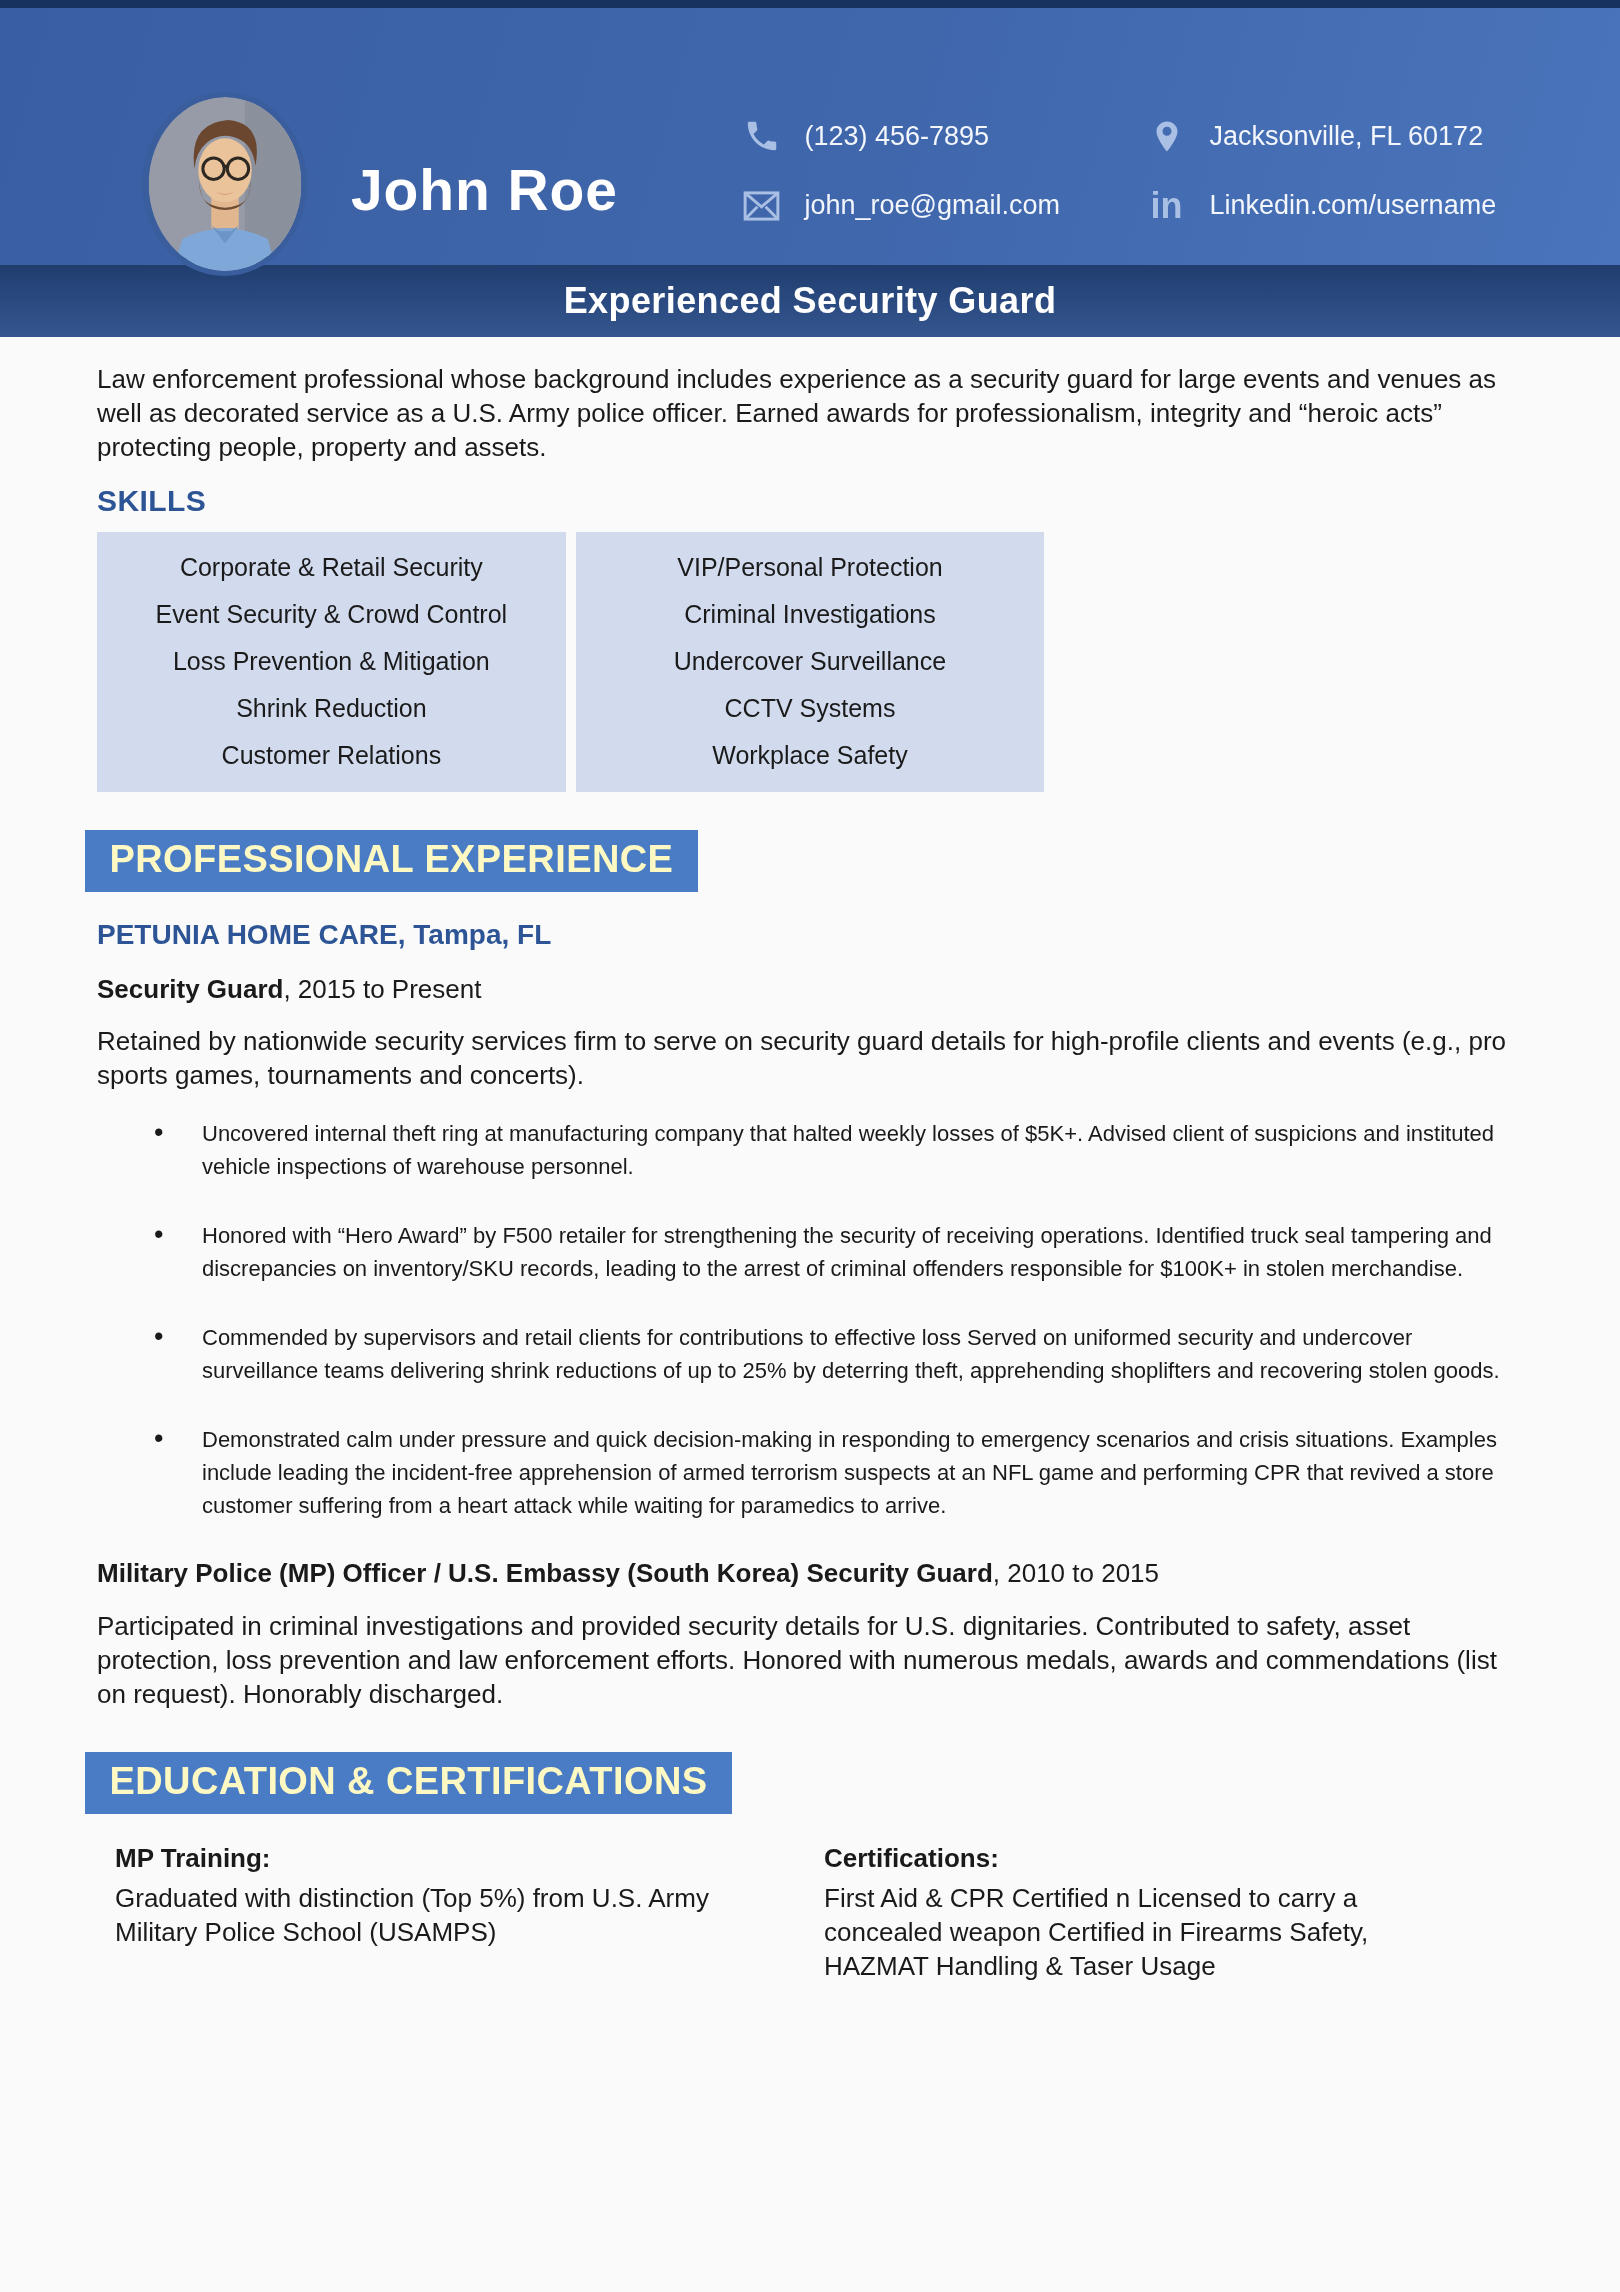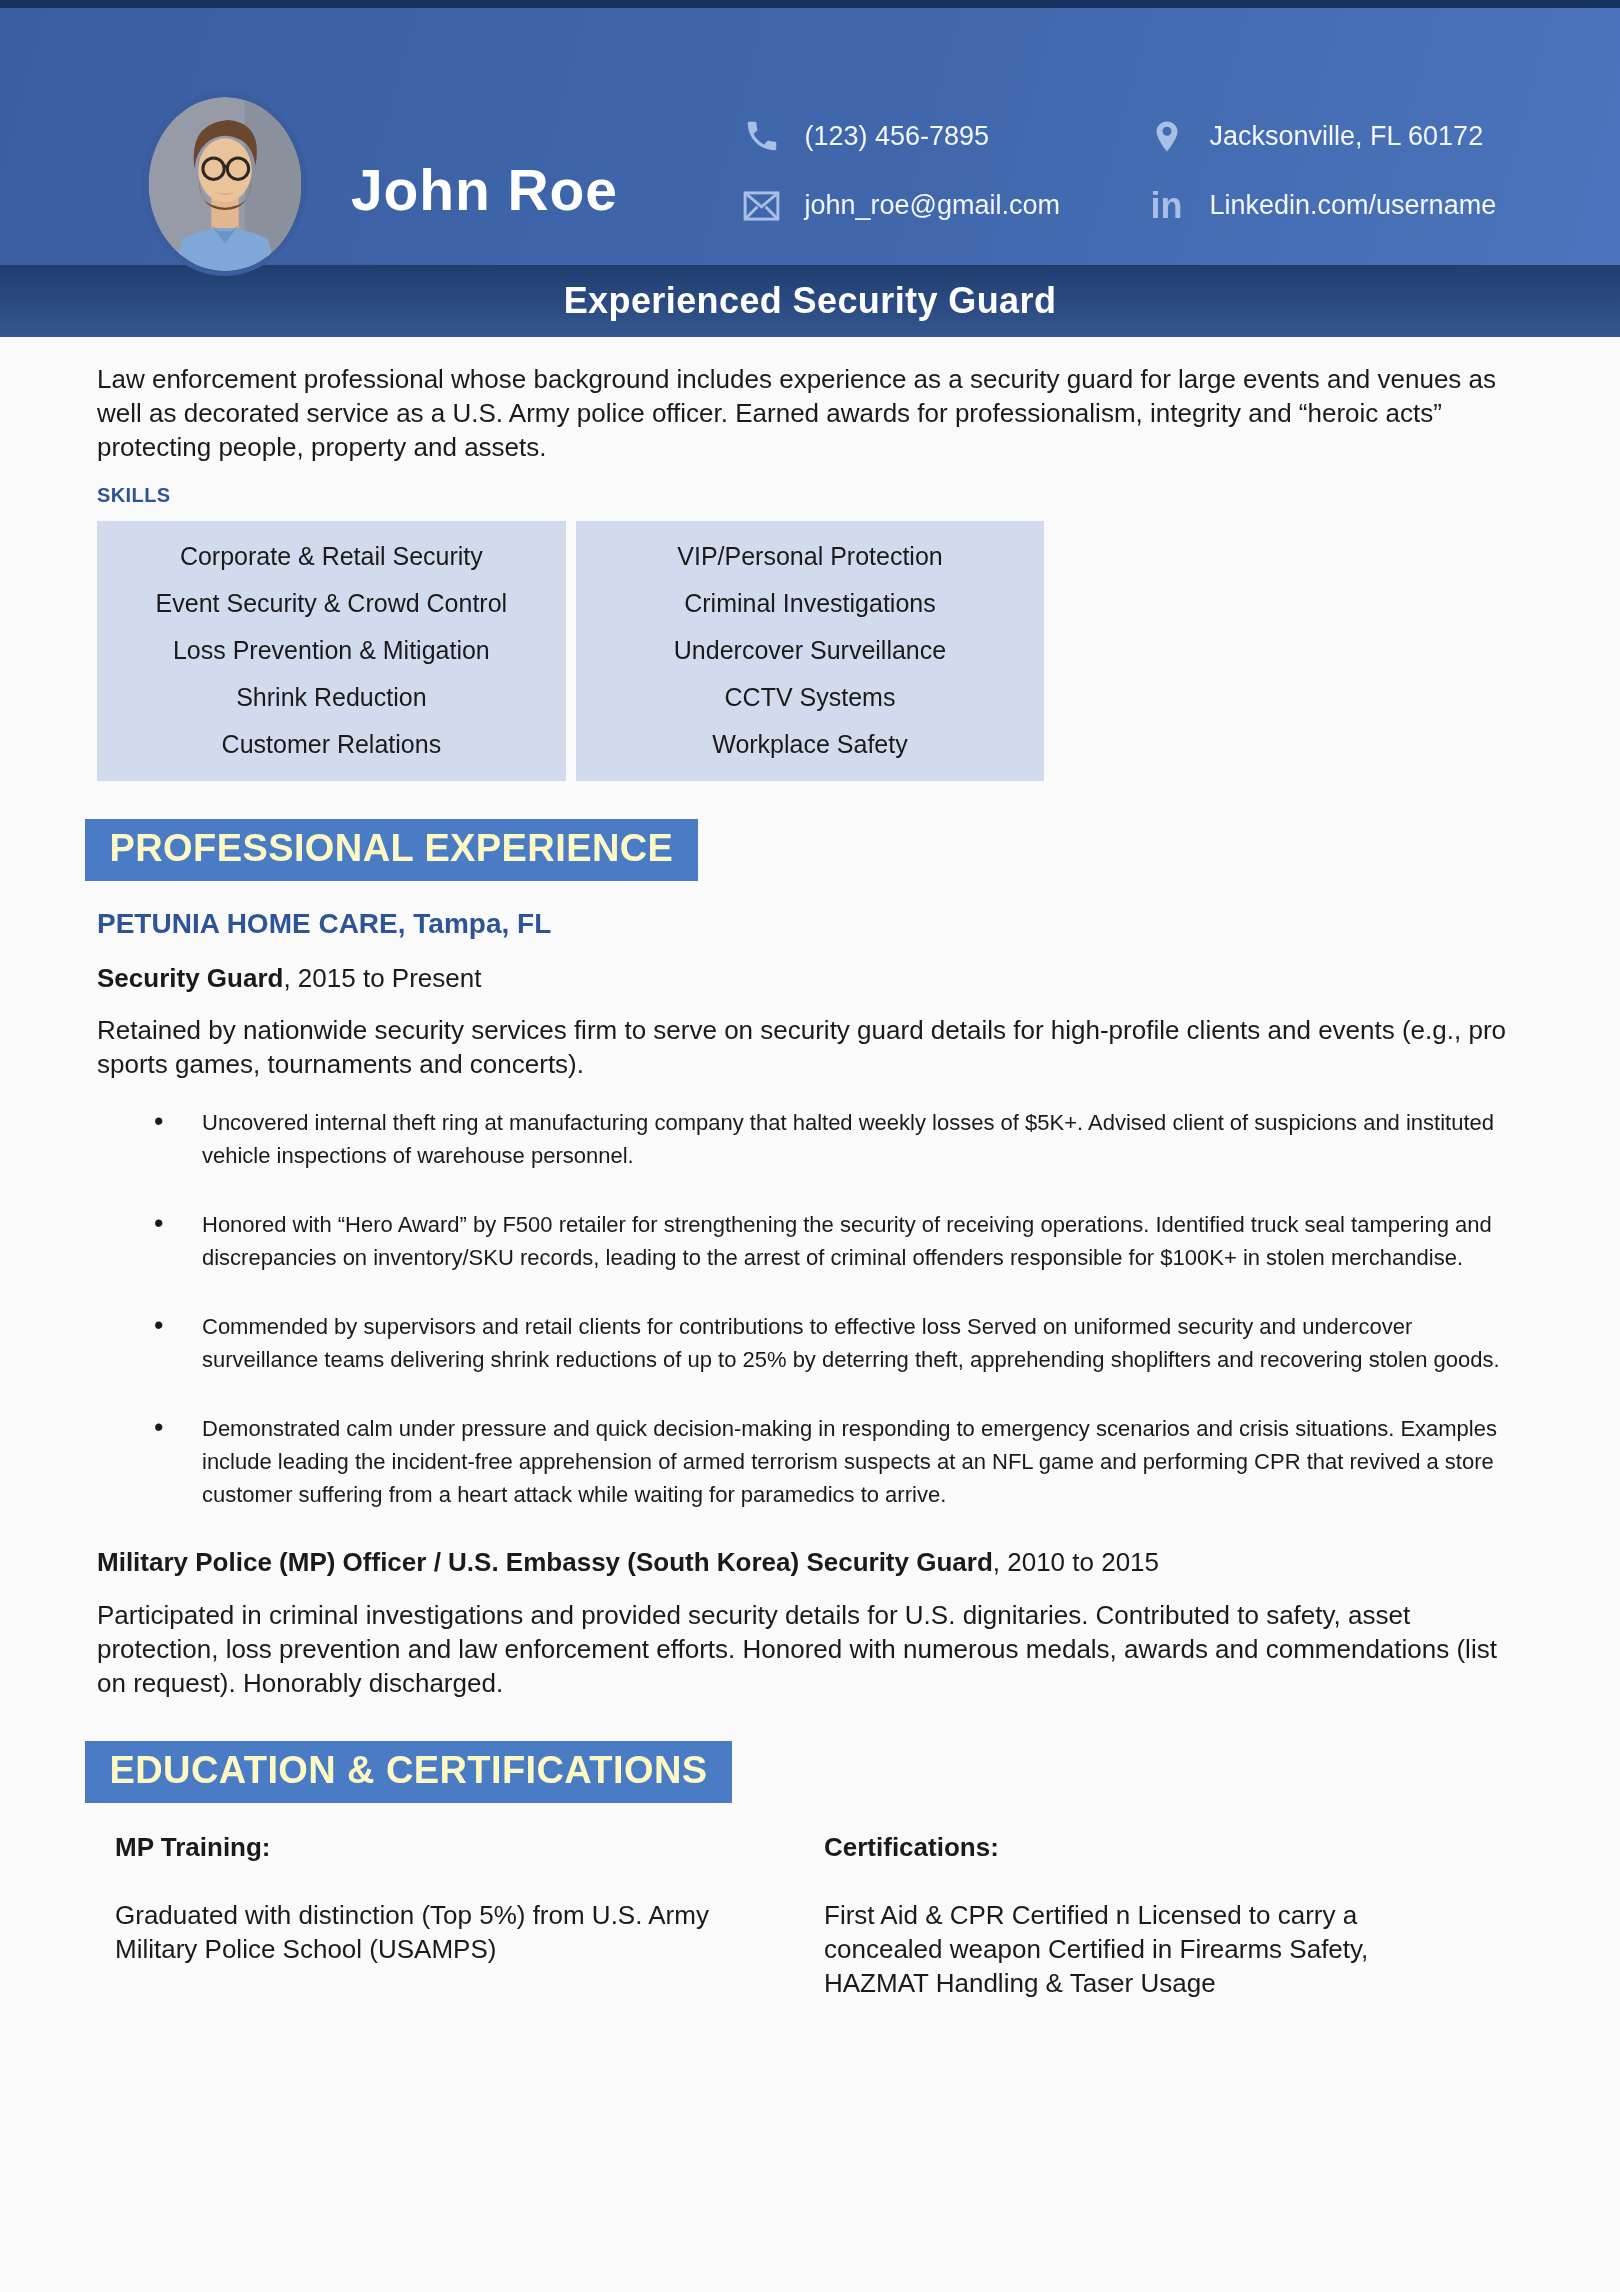--- a/index.html
+++ b/index.html
@@ -40,21 +40,21 @@
   .cicon{width:43px;display:flex;justify-content:center;align-items:center;color:var(--icon_periwinkle);}
   .cicon svg{display:block;}
   .li-in{font-weight:bold;font-size:36px;color:var(--icon_periwinkle);line-height:1;}
   .title-bar{
     height:72px;display:flex;align-items:center;justify-content:center;
     background:linear-gradient(to bottom,var(--title_bar_dark) 0%,#2a4a80 50%,var(--title_bar_light) 100%);
   }
   .title-bar span{color:#ffffff;font-size:36px;font-weight:bold;letter-spacing:0.4px;}
   .content{padding:25px 97px 0 97px;}
   .summary{margin:0;font-size:26px;line-height:34px;max-width:1451px;}
-  .blue-h{margin:19.7px 0 0;color:var(--heading_blue);font-size:20px;font-weight:bold;letter-spacing:0.4px;}
+  .blue-h{margin:19.7px 0 0;color:var(--heading_blue);font-size:30px;font-weight:bold;letter-spacing:0.4px;}
   .skills-grid{margin-top:14.3px;display:grid;grid-template-columns:1fr 1fr 1fr;gap:9.9px;}
   .skill-col{background:var(--skills_cell_bg);padding:12.5px 0;}
   .skill-cell{height:47px;display:flex;align-items:center;justify-content:center;
     font-size:25px;text-align:center;}
   .section-box{
     display:inline-block;margin:38px 0 0 -12.5px;padding:8px 25px 10.7px 25px;
     background:var(--section_box_blue);color:#fef9c3;font-size:38px;font-weight:bold;letter-spacing:0.4px;
   }
   .section-box.edu{margin-top:41px;}
   .company{margin:27px 0 0;color:var(--heading_blue);font-size:28px;font-weight:bold;}
@@ -63,21 +63,21 @@
   .para{margin:19.7px 0 0;font-size:26px;line-height:34px;max-width:1478px;}
   ul.bullets{list-style:none;margin:25px 0 0;padding:0;}
   ul.bullets li{
     position:relative;padding-left:105px;margin-bottom:36px;
     font-size:22px;line-height:33px;max-width:1442px;
   }
   ul.bullets li::before{content:"\2022";position:absolute;left:57px;top:-0.9px;font-size:27px;}
   .edu-grid{display:grid;grid-template-columns:727px 1fr;margin-top:29px;}
   .edu-col.left{padding-left:18px;}
   .edu-label{margin:0;font-size:26px;font-weight:bold;}
-  .edu-text{margin:35px 0 0;font-size:26px;line-height:34px;}
+  .edu-text{margin:7px 0 0;font-size:26px;line-height:34px;}
   .edu-col.left .edu-text{max-width:627px;}
   .edu-col.right .edu-text{max-width:609px;}
 </style>
 </head>
 <body>
 
 <div class="page">
 
   <div class="top-strip"></div>
 

